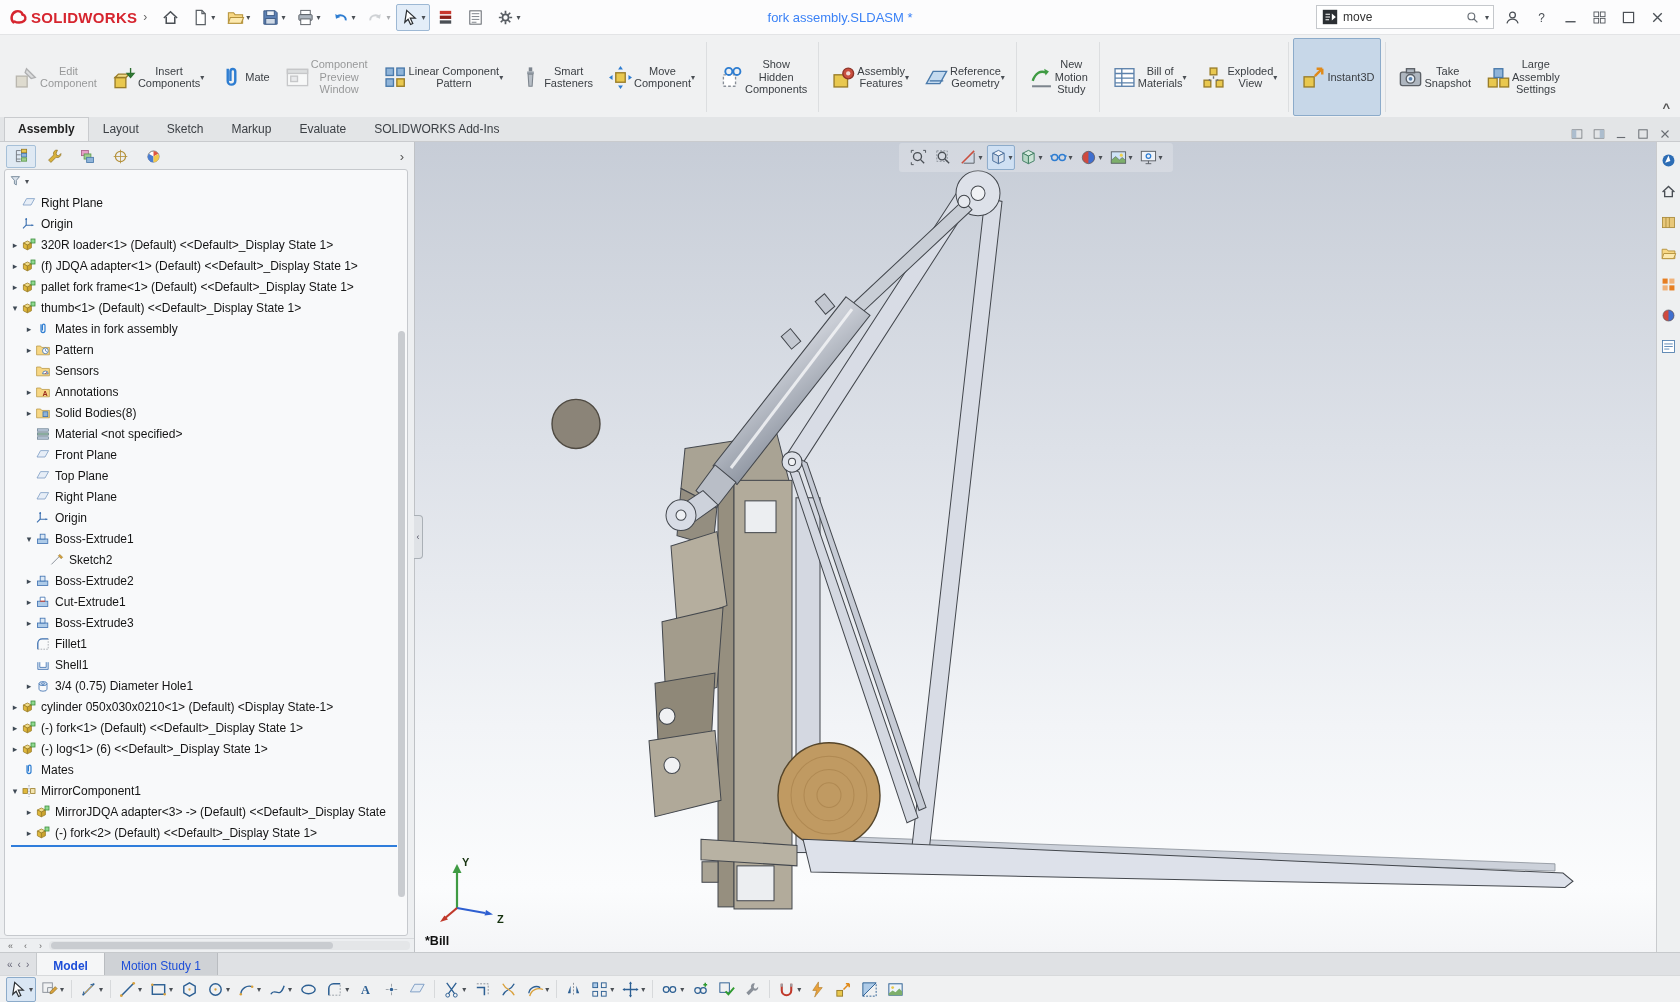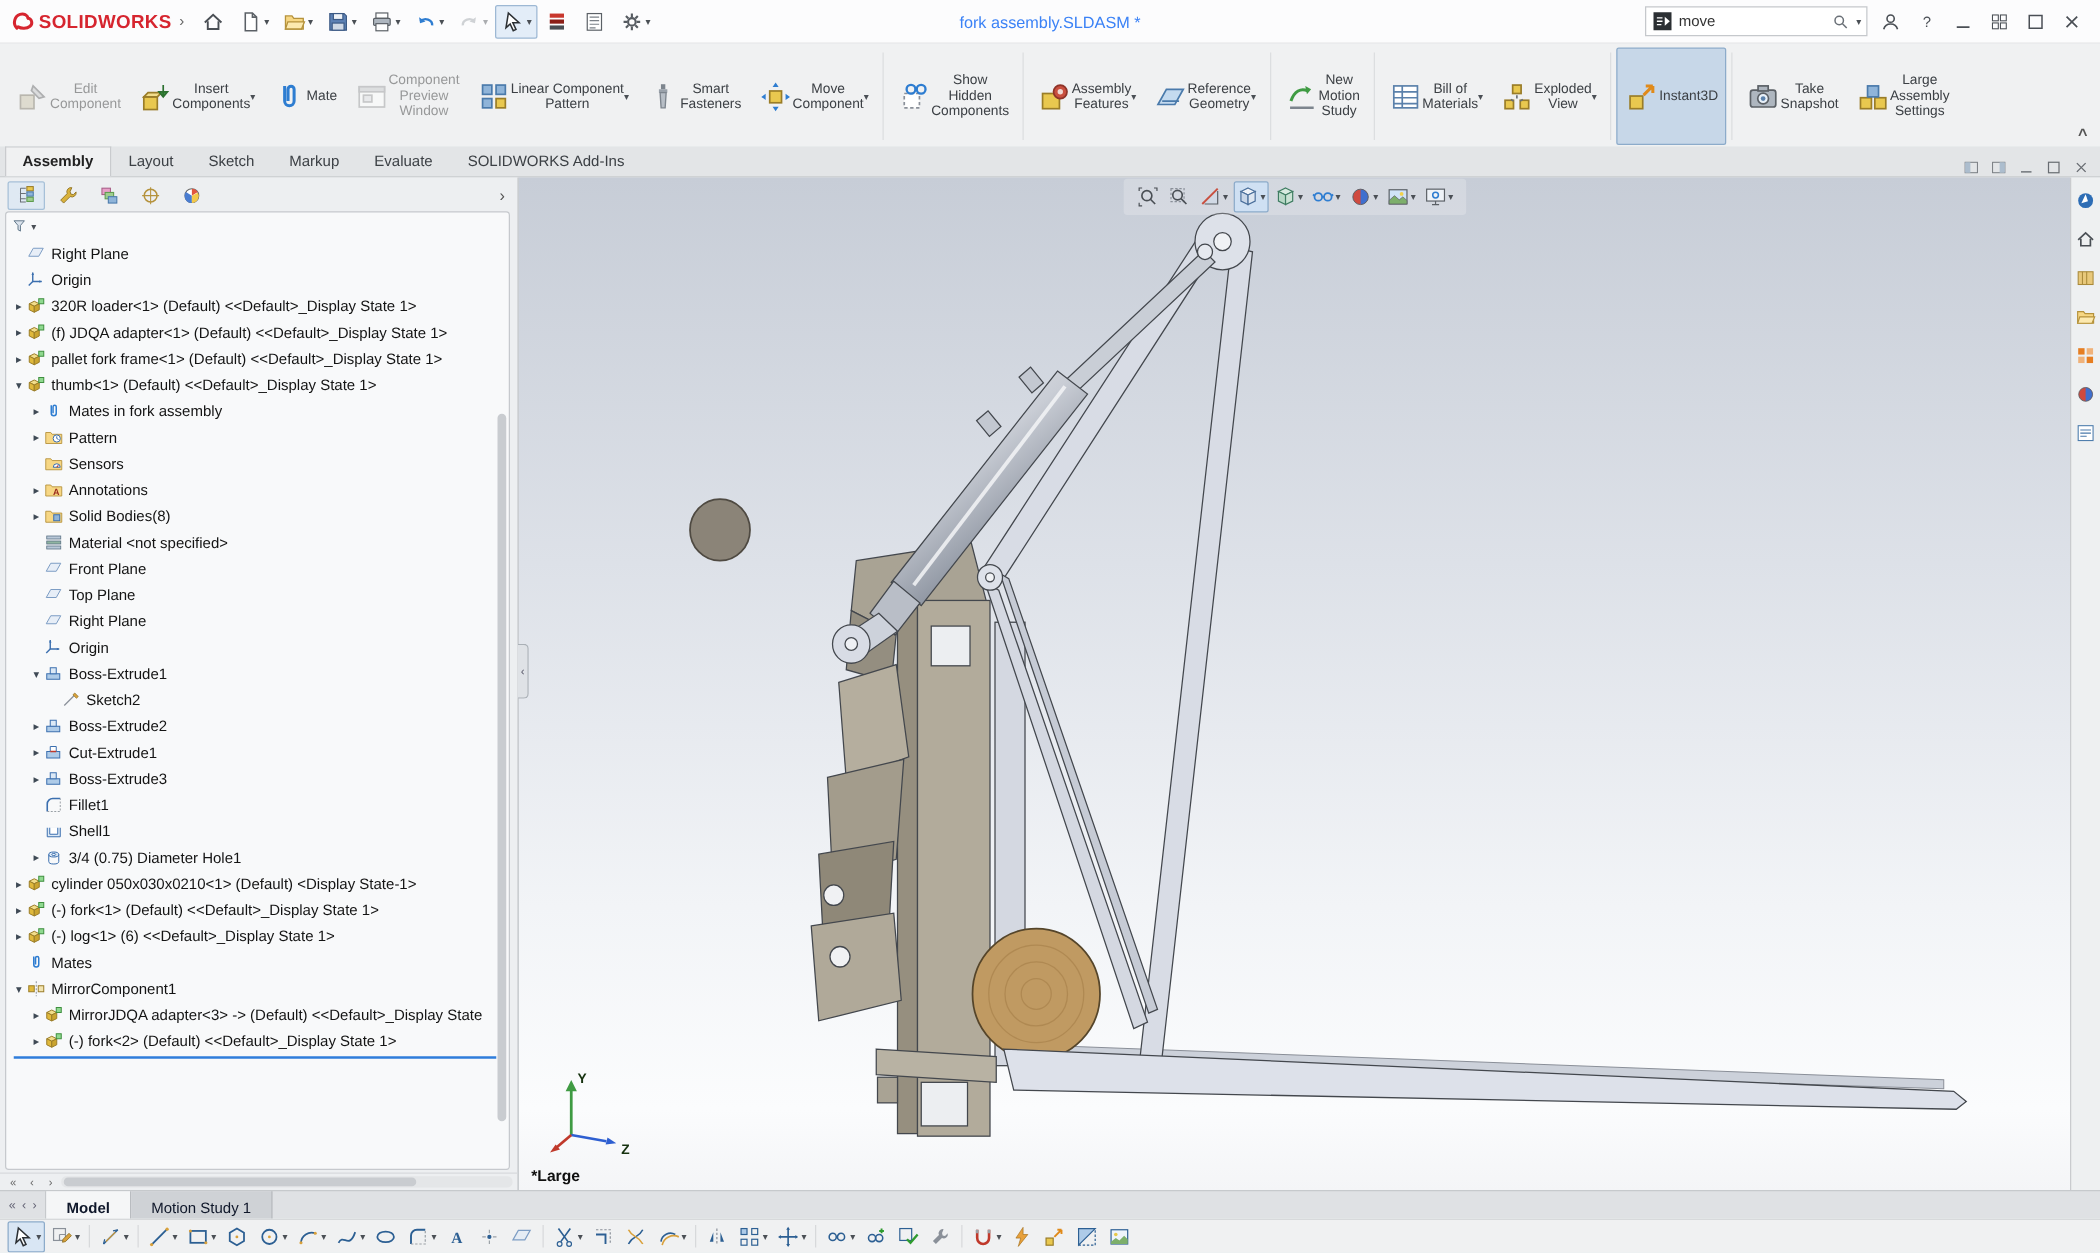--- a/index.html
+++ b/index.html
@@ -72,21 +72,21 @@
 .view-label{position:absolute;left:10px;bottom:4px;font-size:12.5px;font-weight:bold;color:#101010}
 .triad{position:absolute;left:16px;bottom:24px}
 .triad text{font-family:"Liberation Sans",sans-serif;font-size:11px;fill:#16320f;font-weight:bold}
 
 .taskpane{width:24px;flex:none;background:#eef0f1;border-left:1px solid #c9cbce;display:flex;flex-direction:column;align-items:center;padding-top:10px;gap:11px}
 
 .modeltabs{height:23px;background:#dfe1e4;border-top:1px solid #c6c9cc;display:flex;align-items:stretch;flex:none}
 .mt-nav{display:flex;align-items:center;color:#667;font-size:10px;gap:1px;padding:0 5px;border-right:1px solid #c6c9cc}
 .mt-nav span{padding:0 2px}
 #model-tabs{display:flex;align-items:stretch}
-.mtab{padding:3px 16px 0;font-size:12px;color:#0f172a;background:#cfd2d6;border-right:1px solid #b9bcc0;display:flex;align-items:center}
+.mtab{padding:3px 16px 0;font-size:12px;color:#1d4ed8;background:#cfd2d6;border-right:1px solid #b9bcc0;display:flex;align-items:center}
 .mtab.on{background:#f5f6f7;font-weight:bold}
 
 .sketchbar{height:27px;background:#f0f1f2;border-top:1px solid #d7d9db;display:flex;align-items:center;padding:0 6px;gap:1px;flex:none}
 .sbtn{display:flex;align-items:center;padding:2px;border:1px solid transparent;border-radius:2px}
 .sbtn.on{background:#d9e6f4;border-color:#8cabca}
 .sksep{width:1px;height:18px;background:#d7d9db;margin:0 3px;flex:none}
 
 .statusbar{height:20px;background:#eef0f1;border-top:1px solid #cfd2d5;display:flex;align-items:center;padding:0 8px;font-size:12px;color:#333;flex:none}
 .sb-def{margin-left:auto;margin-right:36px}
 .sb-mode{margin-right:160px}
@@ -1078,21 +1078,21 @@
         <path d="M26 56V20" stroke="#3f9b43" stroke-width="2.2" fill="none"></path>
         <path d="M26 12l-4.5 9h9z" fill="#3f9b43"></path>
         <path d="M26 56l28 5" stroke="#2e5fd1" stroke-width="2.2" fill="none"></path>
         <path d="M62 62.5l-8.5 1 1.5-5.5z" fill="#2e5fd1"></path>
         <path d="M26 56L13 67" stroke="#c0392b" stroke-width="2.2" fill="none"></path>
         <path d="M9 70l8-2.5-3.5-4z" fill="#c0392b"></path>
         <text x="31" y="14">Y</text>
         <text x="66" y="71">Z</text>
       </svg>
 
-      <div class="view-label">*Large</div>
+      <div class="view-label">*Bill</div>
       <div class="splitter">‹</div>
     </div>
 
     <div class="taskpane" id="taskpane">
         <div><span class="ic ">
             <svg width="17" height="17" viewBox="0 0 20 20">
               <circle cx="10" cy="10" r="7" fill="#2d6db5"></circle>
               <path d="M10 4l2.2 6.5L6 12.5z" fill="#fff"></path>
             </svg>
           </span></div>

